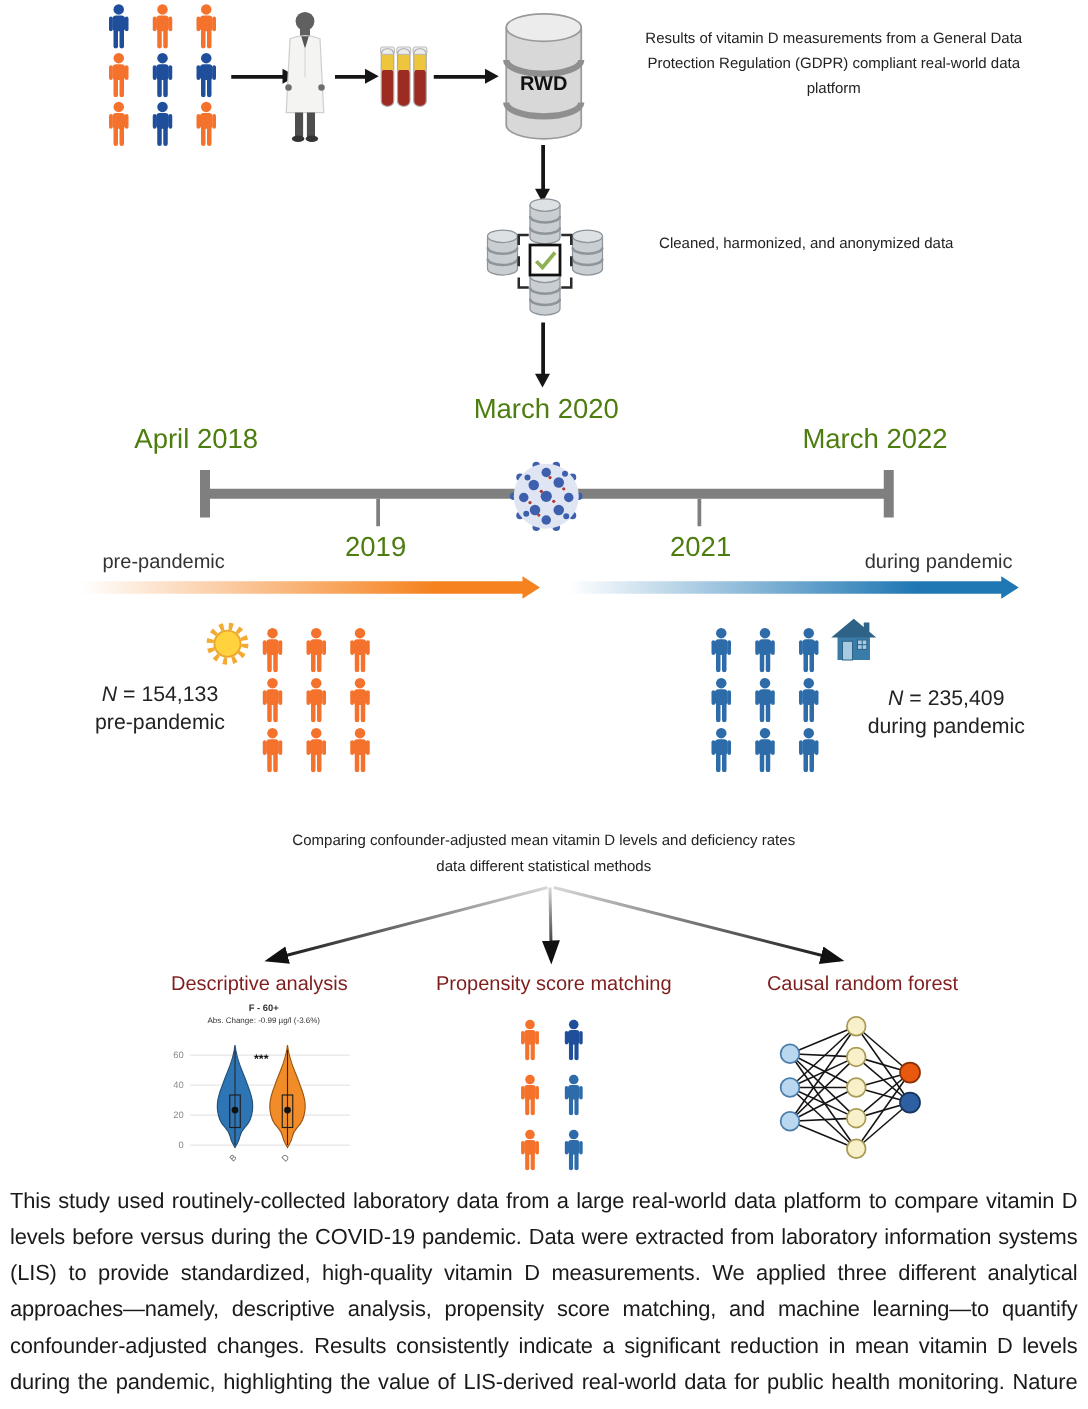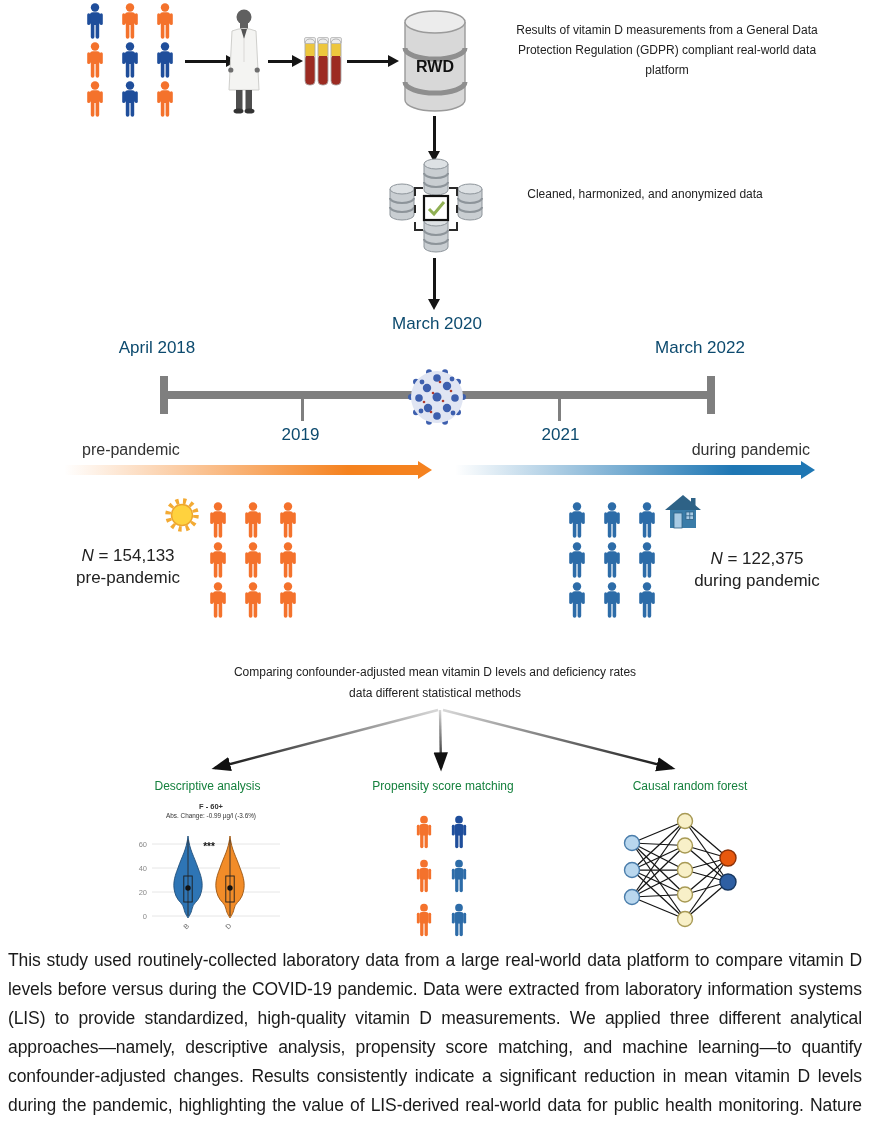--- a/index.html
+++ b/index.html
@@ -1,20 +1,20 @@
 <!DOCTYPE html>
 <html><head>
 <meta charset="utf-8">
 <style>
   html,body{margin:0;padding:0;background:#fff;}
   #fig{position:relative;width:870px;height:1127px;background:#ffffff;overflow:hidden;
        font-family:"Liberation Sans",sans-serif;color:#2b2b2b;}
   .abs{position:absolute;}
   .ctr{text-align:center;}
-  .lbl{font-size:17px;color:#0c4a6e;}
+  .lbl{font-size:22px;color:#4d7c0f;}
   .sub{font-size:15px;color:#2e2e2e;}
   .desc{font-size:12px;line-height:20px;color:#222;}
   .ncap{font-size:17px;line-height:22px;color:#222;}
   .ncap i{font-style:italic;}
   
   .harrow{position:absolute;height:2.6px;background:#151515;}
   .harrow::after{content:"";position:absolute;right:-10px;top:50%;transform:translateY(-50%);
       border-left:11px solid #151515;border-top:6px solid transparent;border-bottom:6px solid transparent;}
   .varrow{position:absolute;width:2.6px;background:#151515;}
   .varrow::after{content:"";position:absolute;bottom:-10px;left:50%;transform:translateX(-50%);
@@ -24,21 +24,21 @@
   
   .garrow{position:absolute;height:18px;}
   .garrow .bar{position:absolute;left:0;right:13px;top:4px;height:10px;}
   .garrow .head{position:absolute;right:0;top:0;width:0;height:0;
       border-top:9px solid transparent;border-bottom:9px solid transparent;}
   .garrow.orange .bar{background:linear-gradient(to right,rgba(245,130,31,0),rgba(245,130,31,.25) 20%,#f5821f 80%);}
   .garrow.orange .head{border-left:14px solid #f5821f;}
   .garrow.blue .bar{background:linear-gradient(to right,rgba(31,119,180,0),rgba(31,119,180,.25) 20%,#1f77b4 80%);}
   .garrow.blue .head{border-left:14px solid #1f77b4;}
   .period-lbl{font-size:16px;color:#333;}
-  .branch-lbl{font-size:12px;color:#15803d;}
+  .branch-lbl{font-size:16px;color:#7f1d1d;}
   
   .vt{font-size:7.5px;font-weight:bold;fill:#333;}
   .vt2{font-size:6.4px;fill:#333;}
   .ytick{font-size:7.5px;fill:#8a8a8a;}
   .xtick{font-size:7px;fill:#666;}
   .vstars{font-size:10px;font-weight:bold;fill:#111;}
   .gl{stroke:#e6e6e6;stroke-width:1;}
   .wh{stroke:#2a2a2a;stroke-width:0.9;}
   .vbox{fill:none;stroke:#1d1d1d;stroke-width:0.9;}
   
@@ -258,21 +258,21 @@
     <rect x="27" y="5" width="4.5" height="8" fill="#2e6286"></rect>
     <rect x="6" y="15" width="26" height="20" fill="#3a7ca8"></rect>
     <path d="M1,17 L19,2 L37,17 Z" fill="#2e6286"></path>
     <rect x="10" y="20" width="8" height="15" fill="#a8cbe4" stroke="#2e6286" stroke-width="0.8"></rect>
     <rect x="22" y="19" width="7.5" height="7.5" fill="#a8cbe4" stroke="#2e6286" stroke-width="0.8"></rect>
     <path d="M25.75,19 V26.5 M22,22.75 H29.5" stroke="#2e6286" stroke-width="0.8"></path>
   </svg>
 
   <div class="abs ctr ncap" style="left:672px;top:548px;width:170px">
     <div><i>N</i>
-      <span>= 122,375</span></div>
+      <span>= 235,409</span></div>
     <div>during pandemic</div>
   </div>
 
   <div class="abs ctr desc" style="left:135px;top:662px;width:600px;line-height:20.5px">
     <div>Comparing confounder-adjusted mean vitamin D levels and deficiency rates</div>
     <div>data different statistical methods</div>
   </div>
 
   <svg class="abs" style="left:0;top:702px" width="870" height="80" viewBox="0 0 870 80">
     <defs>

